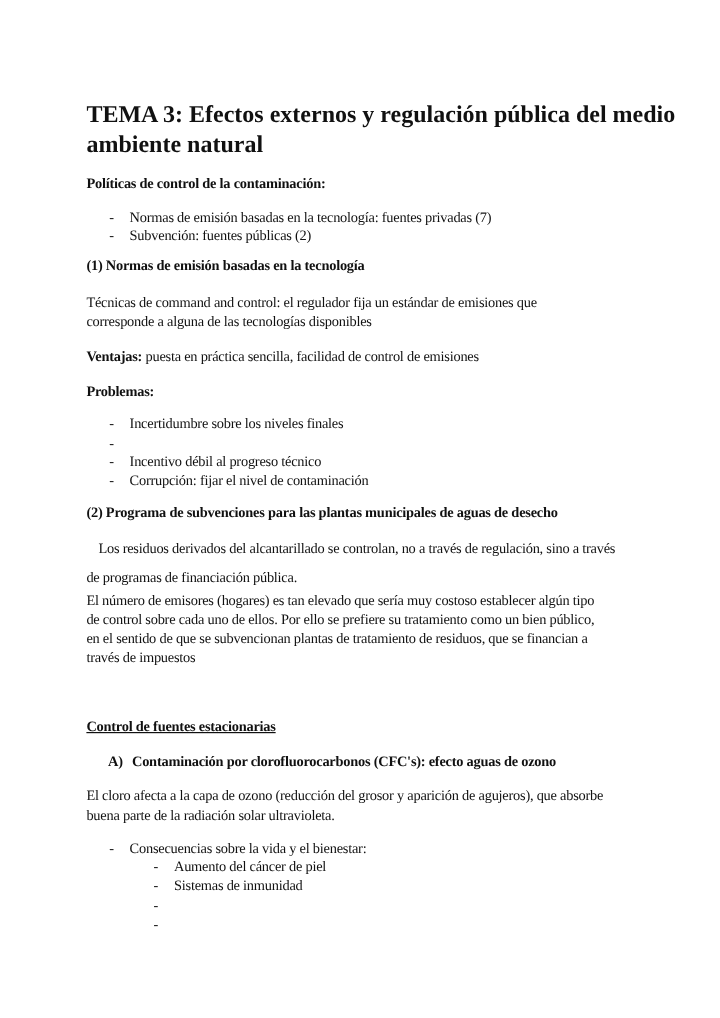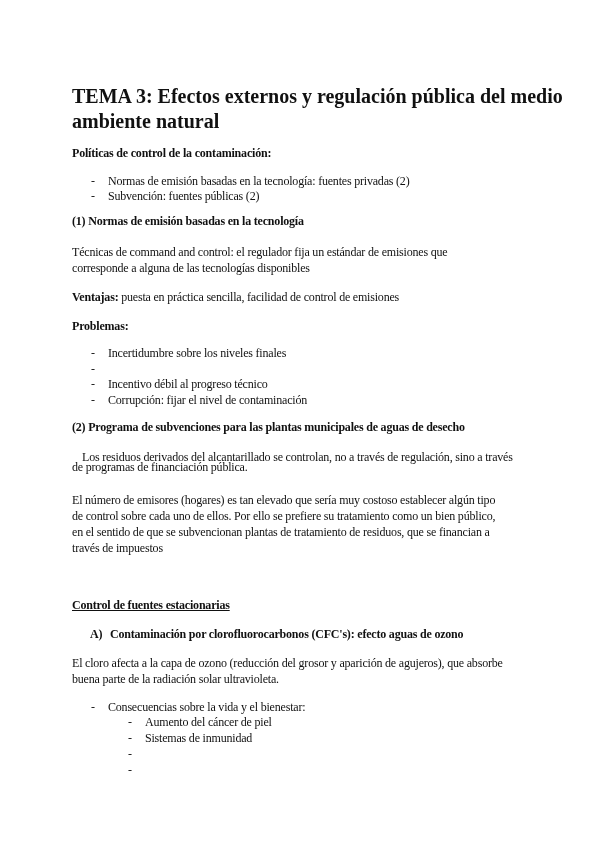--- a/index.html
+++ b/index.html
@@ -19,21 +19,21 @@
 <body>
 
 <div class="page">
 
   <div class="abs title" style="top:84px;">TEMA 3: Efectos externos y regulación pública del medio</div>
   <div class="abs title" style="top:109px;">ambiente natural</div>
 
   <div class="abs h" style="top:146px;">Políticas de control de la contaminación:</div>
 
   <div class="abs dash" style="top:174px;left:91px;">-</div>
-  <div class="abs li" style="top:174px;left:108px;">Normas de emisión basadas en la tecnología: fuentes privadas (2)</div>
+  <div class="abs li" style="top:174px;left:108px;">Normas de emisión basadas en la tecnología: fuentes privadas (7)</div>
   <div class="abs dash" style="top:189px;left:91px;">-</div>
   <div class="abs li" style="top:189px;left:108px;">Subvención: fuentes públicas (2)</div>
 
   <div class="abs h" style="top:214px;">(1) Normas de emisión basadas en la tecnología</div>
 
   <div class="abs p" style="top:245px;">Técnicas de command and control: el regulador fija un estándar de emisiones que</div>
   <div class="abs p" style="top:261px;">corresponde a alguna de las tecnologías disponibles</div>
 
   <div class="abs p" style="top:290px;"><b>Ventajas:</b><span> puesta en práctica sencilla, facilidad de control de emisiones</span></div>
 
@@ -43,21 +43,21 @@
   <div class="abs li" style="top:346px;left:108px;">Incertidumbre sobre los niveles finales</div>
   <div class="abs dash" style="top:362px;left:91px;">-</div>
   <div class="abs dash" style="top:377px;left:91px;">-</div>
   <div class="abs li" style="top:377px;left:108px;">Incentivo débil al progreso técnico</div>
   <div class="abs dash" style="top:393px;left:91px;">-</div>
   <div class="abs li" style="top:393px;left:108px;">Corrupción: fijar el nivel de contaminación</div>
 
   <div class="abs h" style="top:420px;">(2) Programa de subvenciones para las plantas municipales de aguas de desecho</div>
 
   <div class="abs p" style="top:450px;margin-left:10px;">Los residuos derivados del alcantarillado se controlan, no a través de regulación, sino a través</div>
-  <div class="abs p" style="top:460px;">de programas de financiación pública.</div>
+  <div class="abs p" style="top:474px;">de programas de financiación pública.</div>
 
   <div class="abs p" style="top:493px;">El número de emisores (hogares) es tan elevado que sería muy costoso establecer algún tipo</div>
   <div class="abs p" style="top:509px;">de control sobre cada uno de ellos. Por ello se prefiere su tratamiento como un bien público,</div>
   <div class="abs p" style="top:525px;">en el sentido de que se subvencionan plantas de tratamiento de residuos, que se financian a</div>
   <div class="abs p" style="top:541px;">través de impuestos</div>
 
   <div class="abs h u" style="top:598px;">Control de fuentes estacionarias</div>
 
   <div class="abs hA" style="top:627px;left:90px;">A)</div>
   <div class="abs hA" style="top:627px;left:110px;">Contaminación por clorofluorocarbonos (CFC's): efecto aguas de ozono</div>

